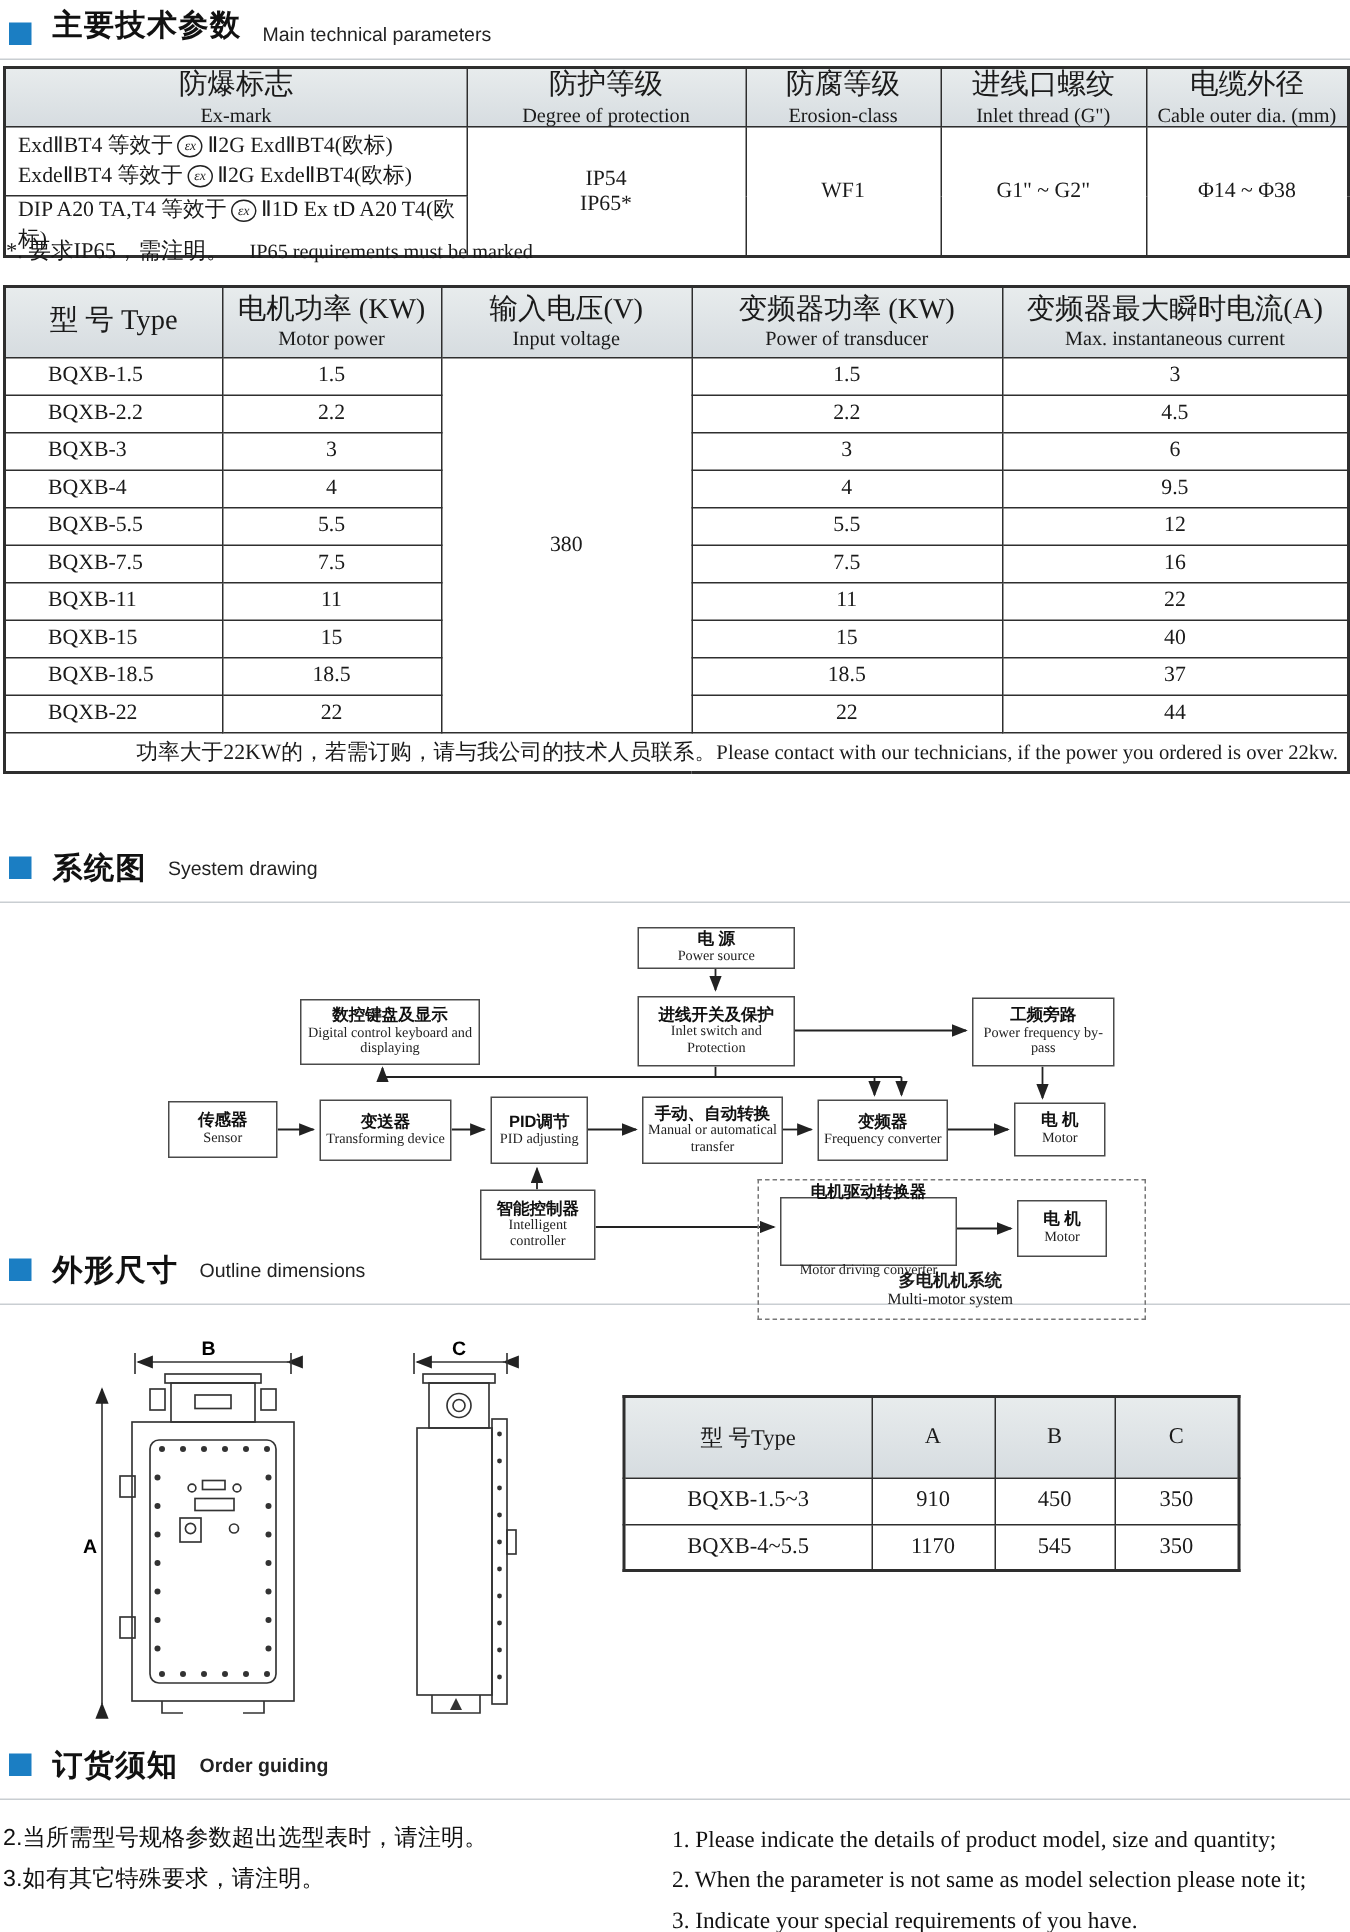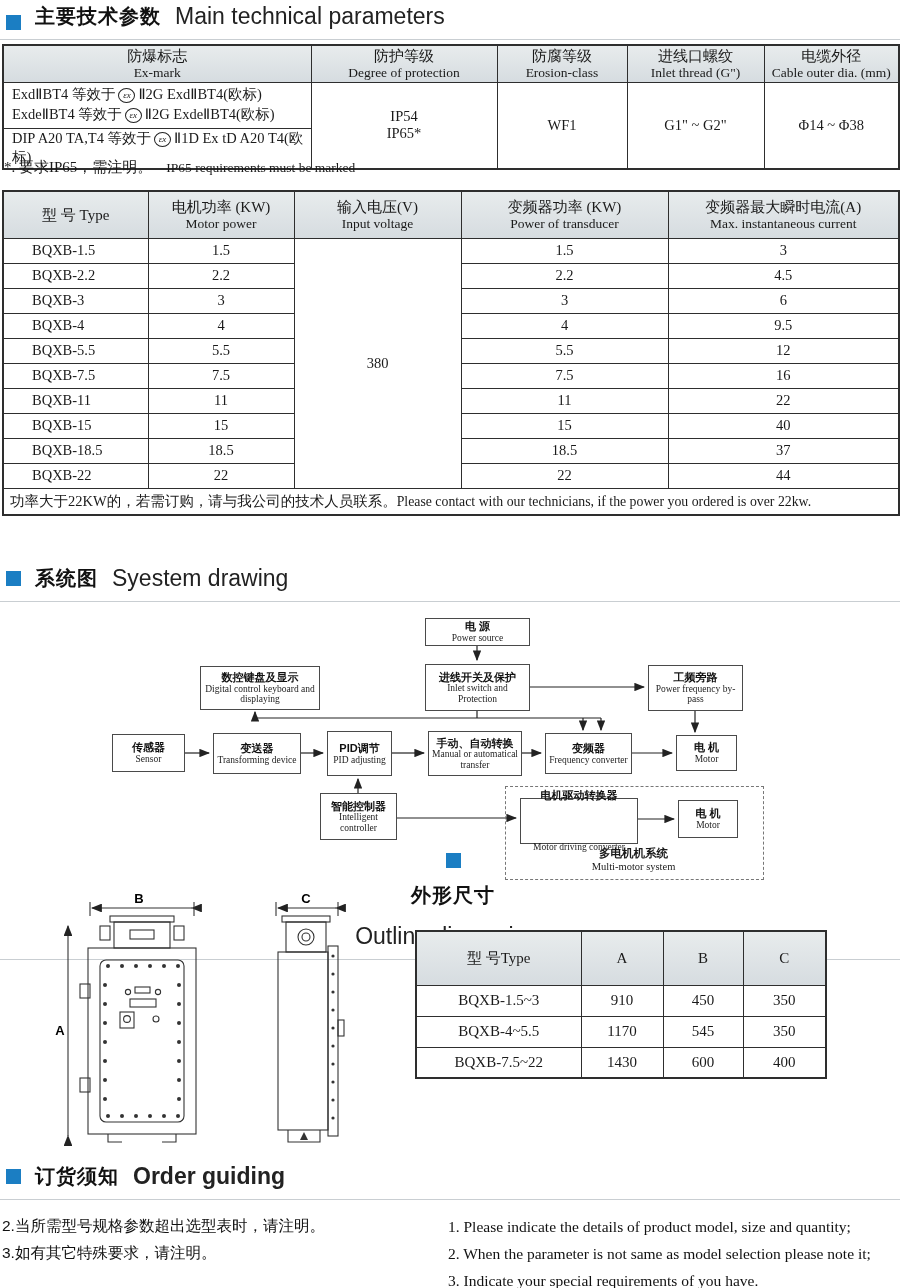--- a/index.html
+++ b/index.html
@@ -6,38 +6,38 @@
   .page{position:relative;width:900px;height:1288px;background:#fff;overflow:hidden;
         font-family:"Liberation Serif",serif;color:#1a1a1a;}
 
   
   .sec-head{position:absolute;left:0;width:100%;box-sizing:border-box;
             border-bottom:1px solid #c9ced2;padding:3px 0 9px 6px;
             display:flex;align-items:center;gap:14px;
             font-family:"Liberation Sans",sans-serif;background:#fff;}
   .sq{width:15px;height:15px;background:#1b7ec3;flex:0 0 auto;}
   .zh-title{font-weight:bold;font-size:20px;letter-spacing:1px;color:#111;}
-  .en-title{font-size:23px;color:#222;}
+  .en-title{font-size:13px;color:#222;}
   .en-title.bold{font-weight:bold;}
 
   
   table{border-collapse:collapse;table-layout:fixed;}
   td,th{border:1px solid #2e2e2e;padding:0;font-weight:normal;}
   .t1,.t2,.t3{border:2px solid #2e2e2e;}
   .hdr-bg{background:linear-gradient(#e8eced,#d6dce0);}
-  .h-zh{font-size:15px;line-height:1.2;text-align:center;}
+  .h-zh{font-size:19px;line-height:1.2;text-align:center;}
   .h-en{font-size:13.5px;line-height:1.15;text-align:center;}
   .cc{text-align:center;font-size:14.5px;}
   .t1 td,.t2 td{vertical-align:middle;}
   .exmark{text-align:left;padding-left:8px;font-size:14.5px;line-height:1.35;}
   .exsym{display:inline-block;border:1px solid #222;border-radius:50%;
          width:15px;height:13px;font-size:9px;line-height:12px;text-align:center;
          font-style:italic;margin:0 3px;vertical-align:1px;}
   .type-cell{text-align:left;padding-left:28px;font-size:14.5px;}
-  .foot-cell{font-size:14.5px;padding:3px 6px;text-align:left;}
+  .foot-cell{font-size:14.5px;padding:3px 6px;text-align:right;}
   .foot-en{font-size:13.8px;}
 
   .note-line{position:absolute;font-size:15px;}
   .note-en{font-size:13.5px;margin-left:14px;}
 
   
   .diagram{position:absolute;left:0;top:606px;width:900px;height:280px;}
   .diagram svg{position:absolute;left:0;top:0;}
   .dnode{position:absolute;border:1px solid #4a4a4a;background:#fff;z-index:2;
          display:flex;flex-direction:column;align-items:center;justify-content:center;
@@ -313,21 +313,21 @@
     <div class="dnode" style="left:678px;top:194px;width:60px;height:38px;">
       <div class="nzh">电 机</div>
       <div class="nen">Motor</div>
     </div>
     <div class="multi-label" style="left:505px;top:240px;width:257px;">
       <div class="nzh">多电机机系统</div>
       <div class="nen">Multi-motor system</div>
     </div>
   </div>
 
-  <div class="sec-head" style="top:850px;flex-direction:column;">
+  <div class="sec-head" style="top:830px;">
     <span class="sq"></span>
     <span class="zh-title">外形尺寸</span>
     <span class="en-title">Outline dimensions</span>
   </div>
 
   <svg style="position:absolute;left:52px;top:892px;" width="340" height="268">
     <defs>
       <marker id="dim" markerWidth="10" markerHeight="8" refX="9" refY="4" orient="auto">
         <path d="M0,0 L10,4 L0,8 z" fill="#222"></path>
       </marker>
@@ -442,26 +442,20 @@
       <td>910</td>
       <td>450</td>
       <td>350</td>
     </tr>
     <tr class="d-row">
       <td>BQXB-4~5.5</td>
       <td>1170</td>
       <td>545</td>
       <td>350</td>
     </tr>
-    <tr class="d-row">
-      <td>BQXB-7.5~22</td>
-      <td>1430</td>
-      <td>600</td>
-      <td>400</td>
-    </tr>
   </tbody>
     </table>
 
   <div class="sec-head" style="top:1160px;">
     <span class="sq"></span>
     <span class="zh-title">订货须知</span>
     <span class="en-title bold">Order guiding</span>
   </div>
 
   <div class="order-zh" style="top:1212px;left:2px;width:440px;">

